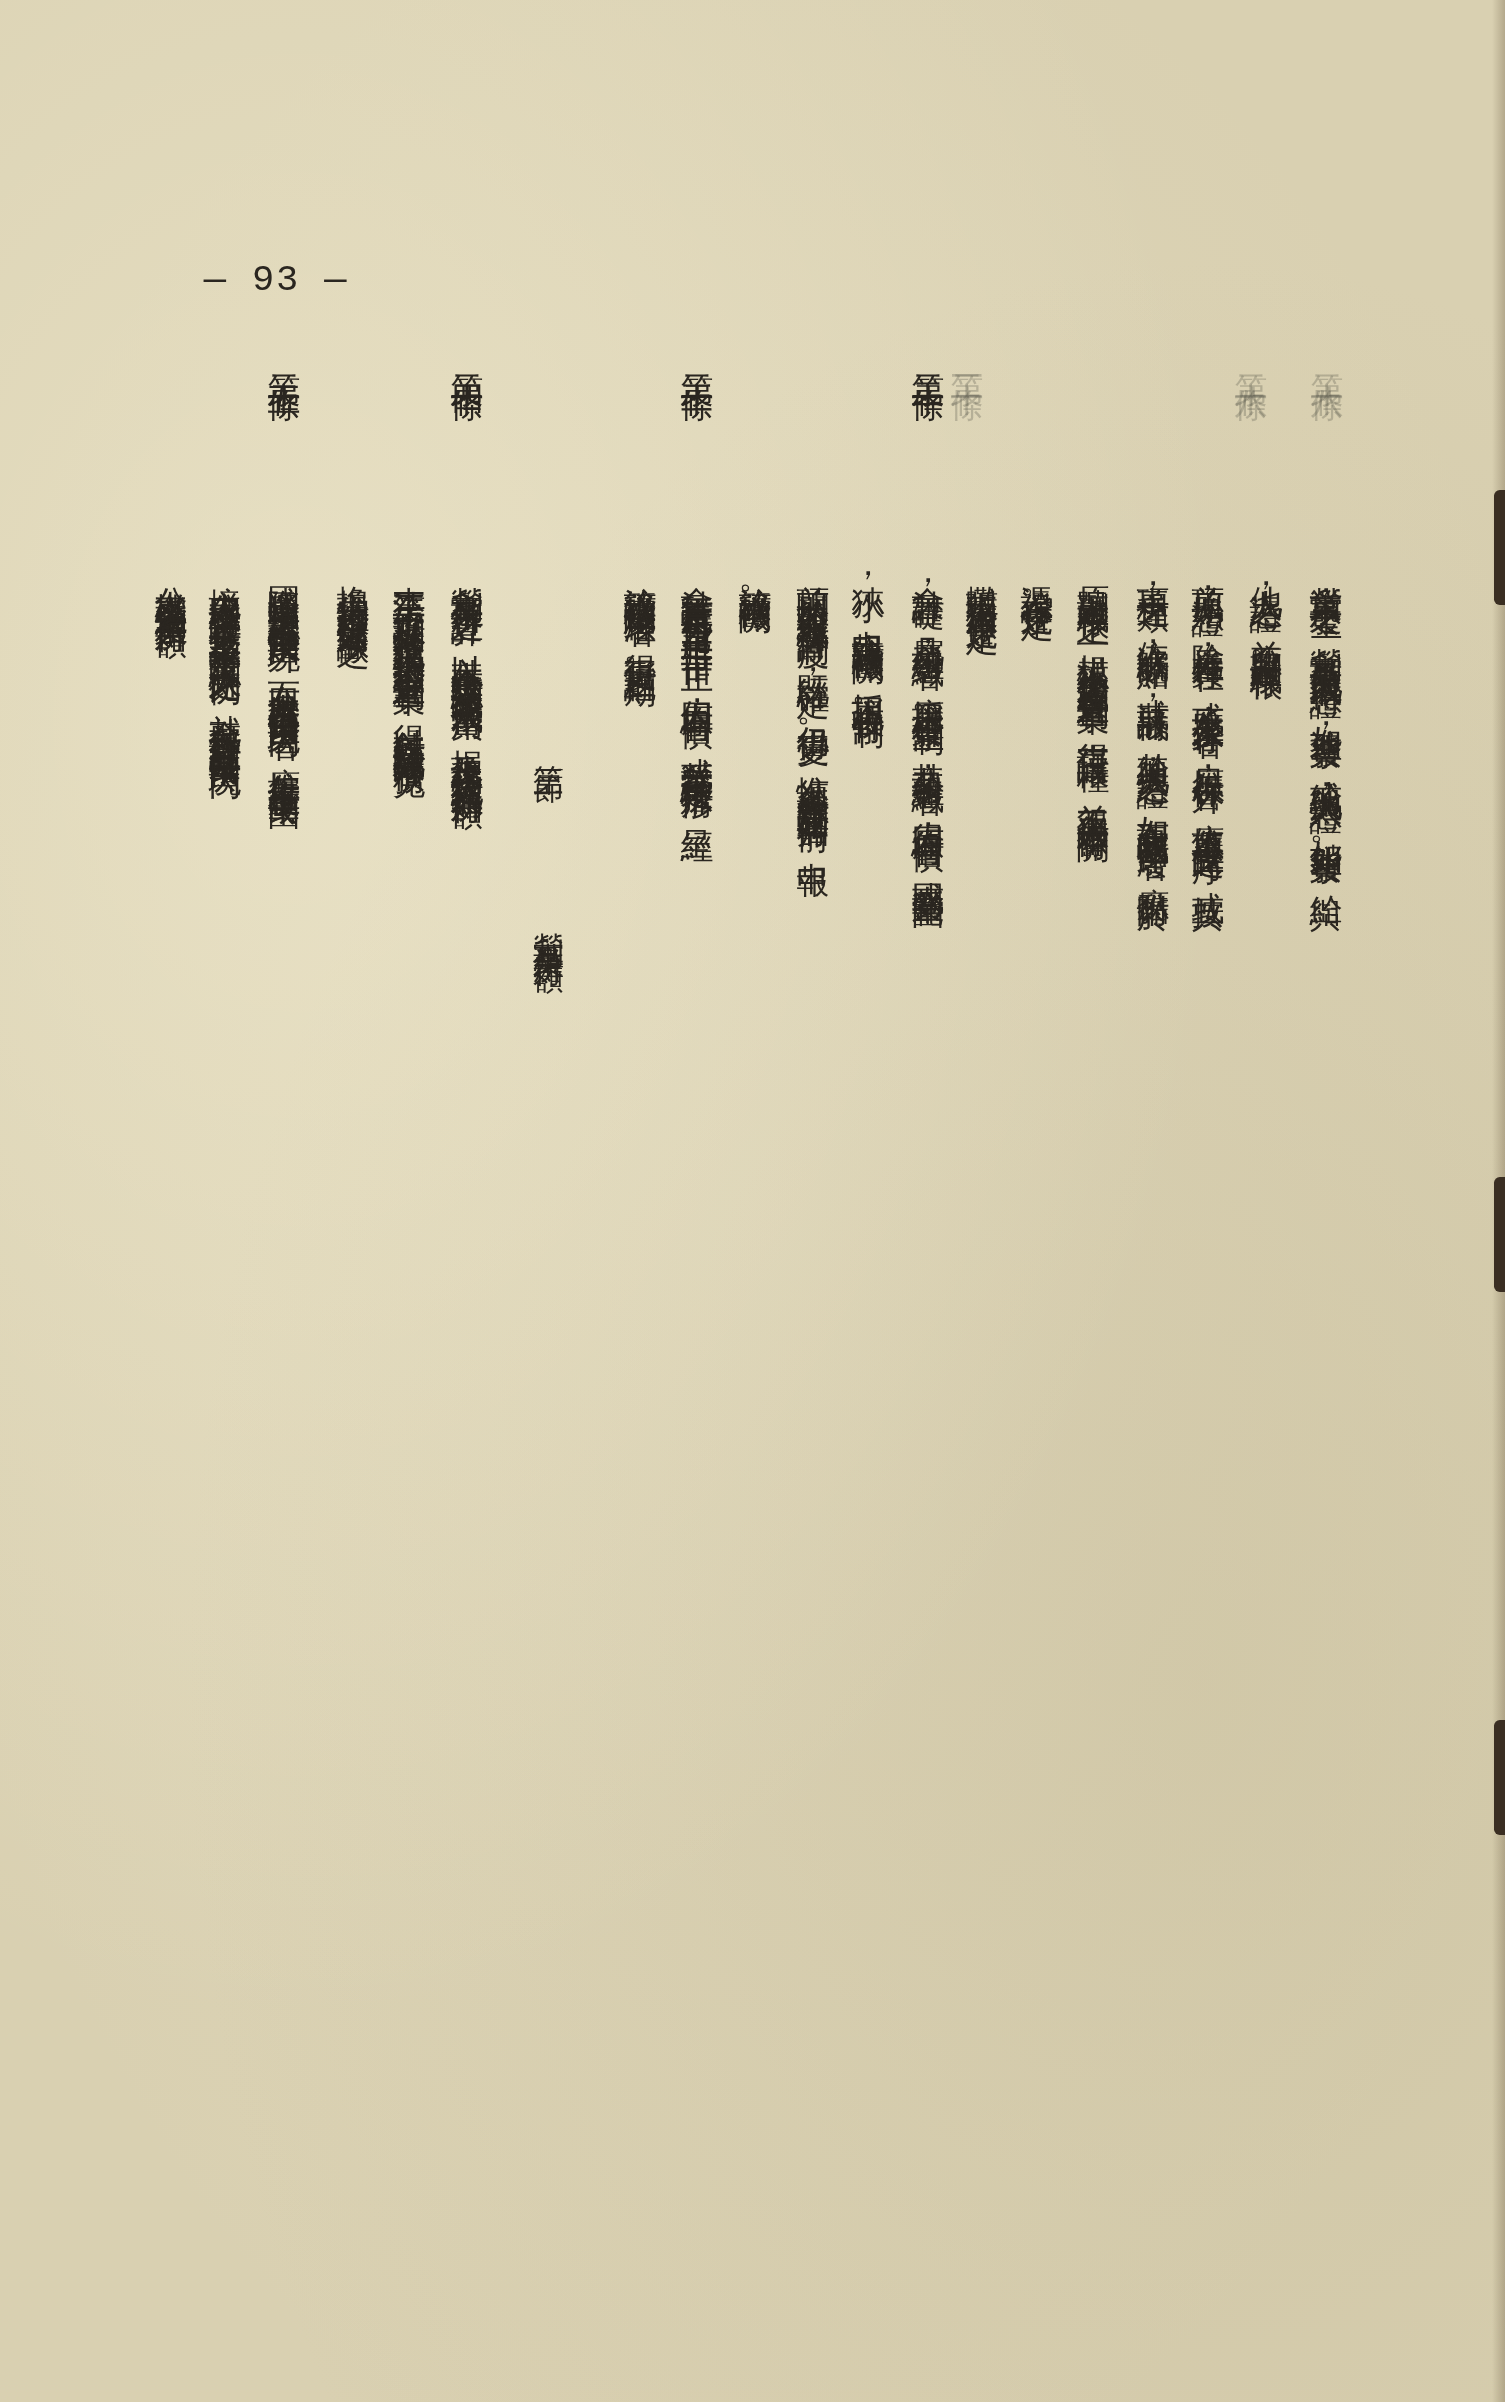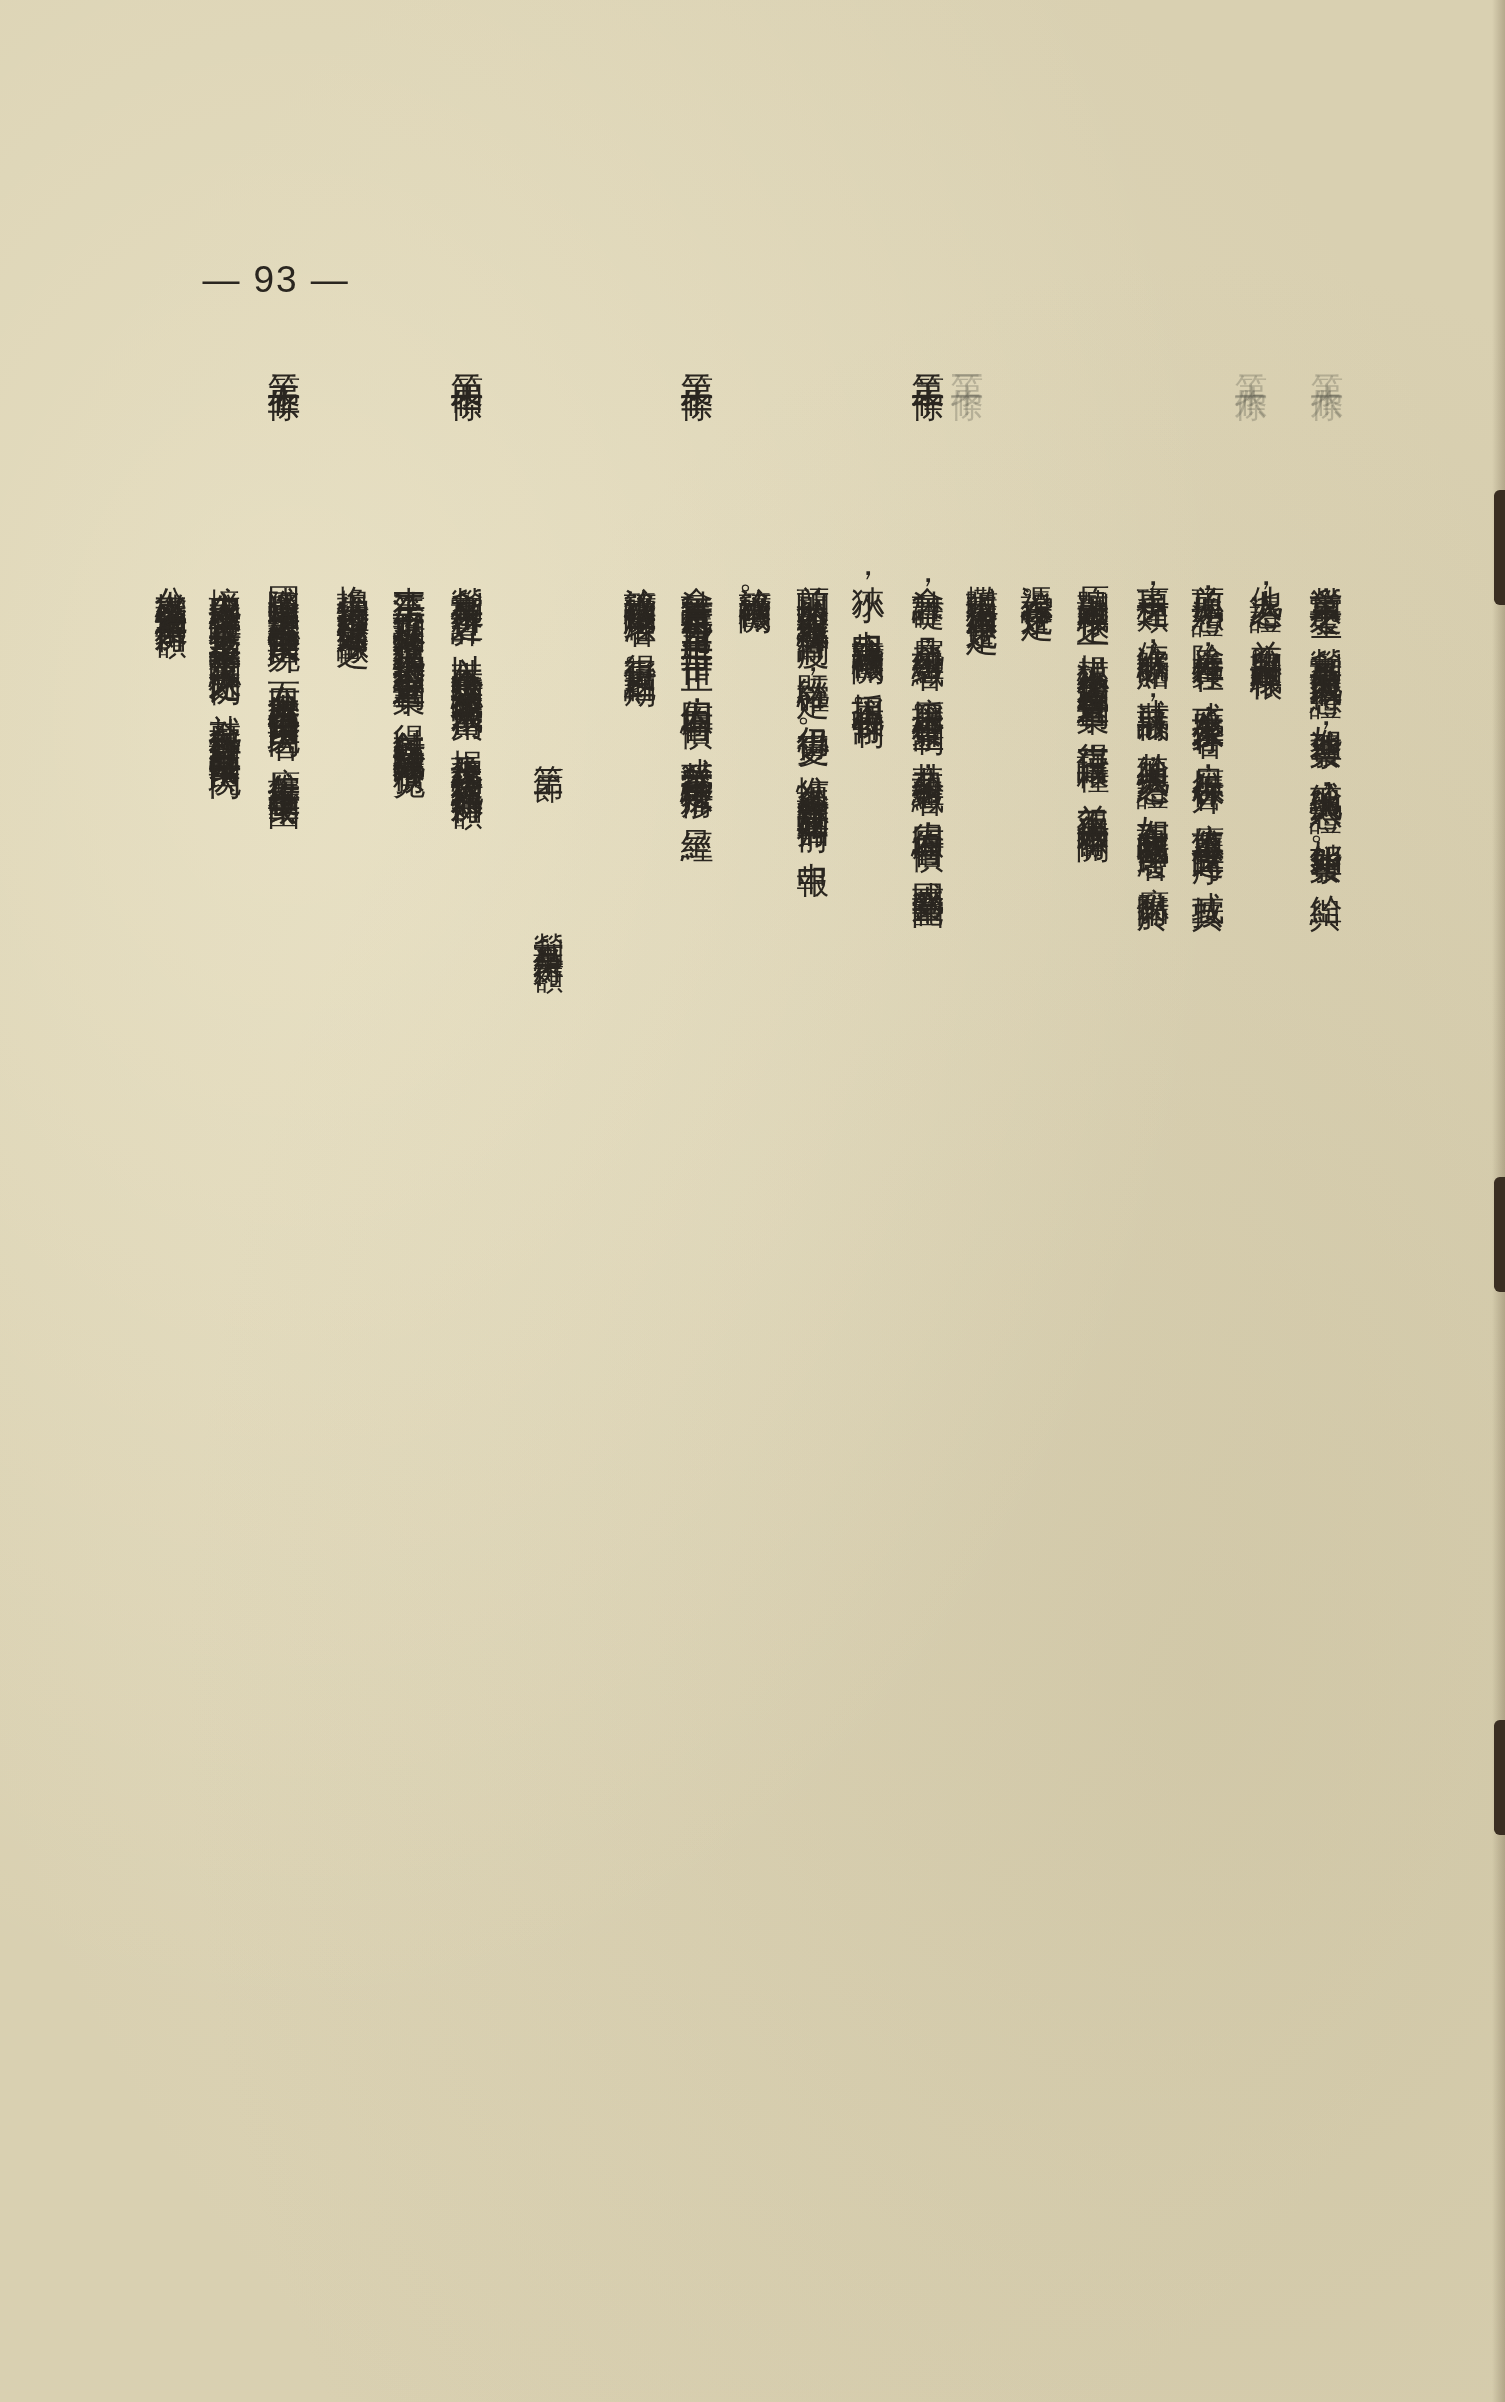--- a/index.html
+++ b/index.html
@@ -19,21 +19,21 @@
     position: absolute; right: 0; top: 0; width: 13.4px; height: 2403px;
     background: linear-gradient(to right, rgba(120,105,80,0) 0%, rgba(110,95,70,0.35) 100%);
   }
   .binding {
     position: absolute; right: 0; width: 11.5px; background: #3a2e22; border-radius: 5.8px 0 0 5.8px;
   }
   .page-number {
     position: absolute; left: 187px; top: 257px; width: 178px; height: 46px;
     font-size: 37px; line-height: 46px; text-align: center;
     letter-spacing: 1.9px; color: #2a2620;
-    font-family: Liberation Sans, sans-serif;
+    font-family: Liberation Mono, monospace;
   }
   .col {
     position: absolute;
     writing-mode: vertical-rl;
     text-orientation: upright;
     font-size: 33px;
     line-height: 38px;
     letter-spacing: 3.5px;
     white-space: nowrap;
     color: #2a2620;

